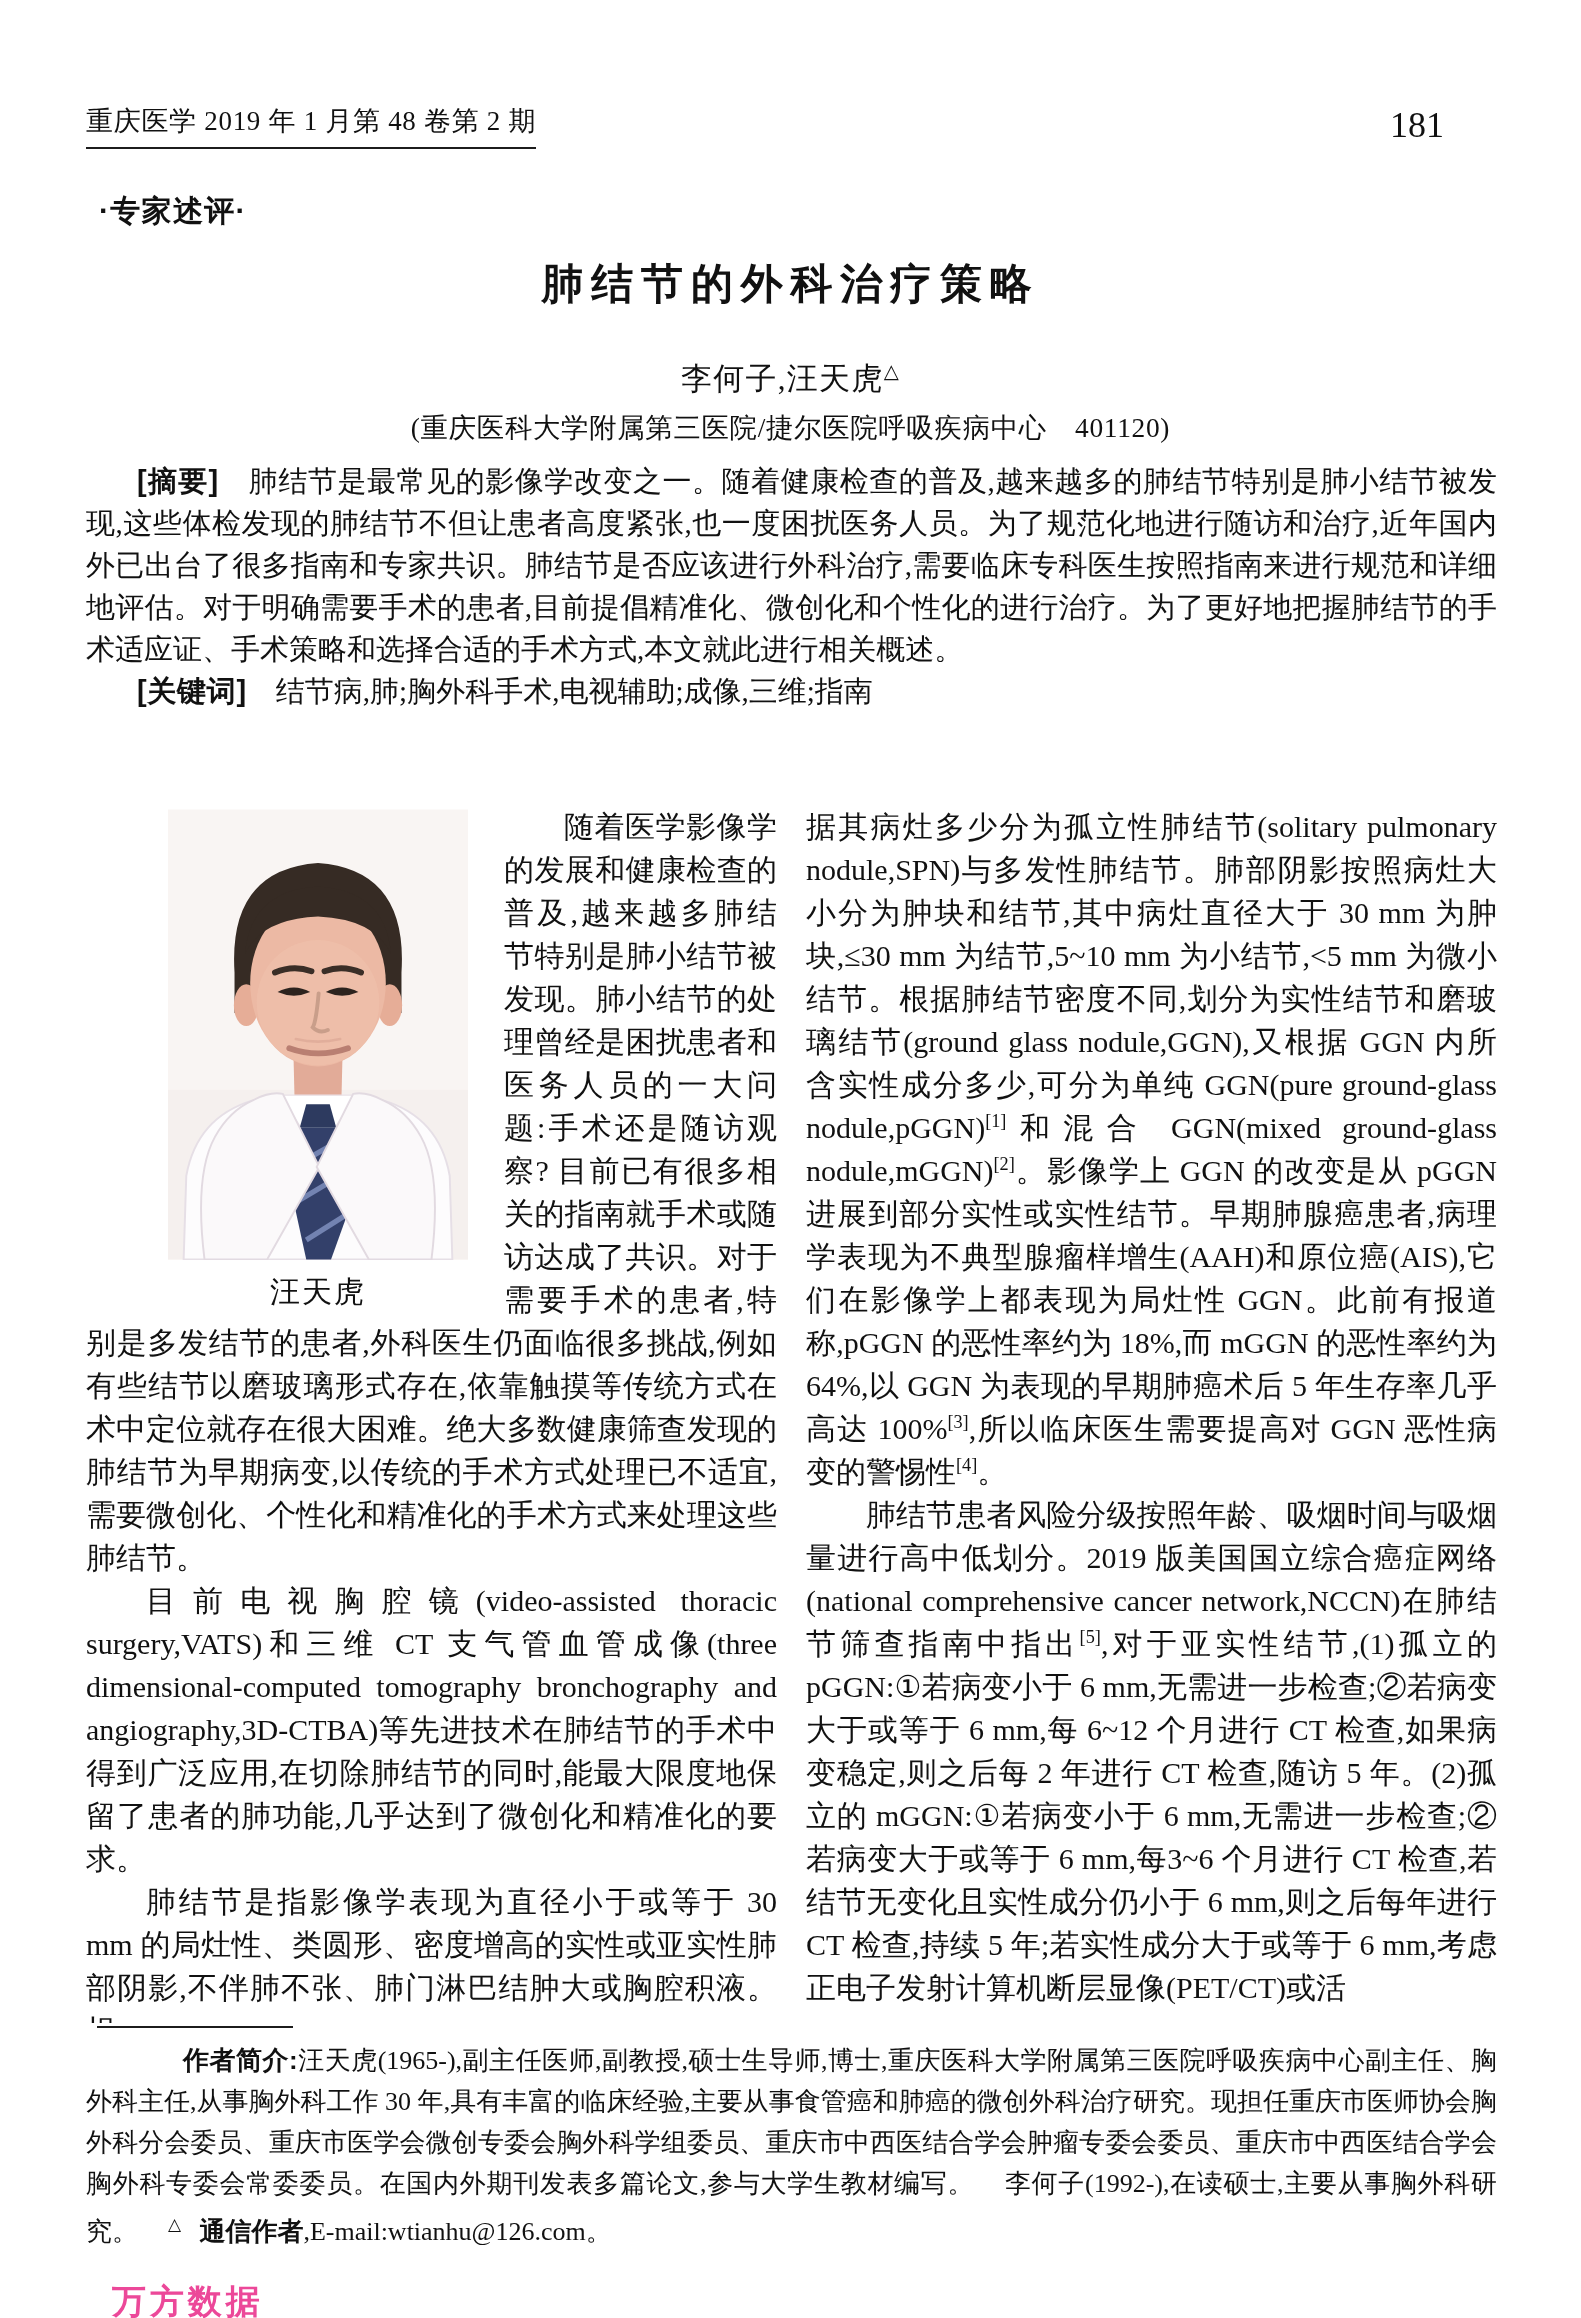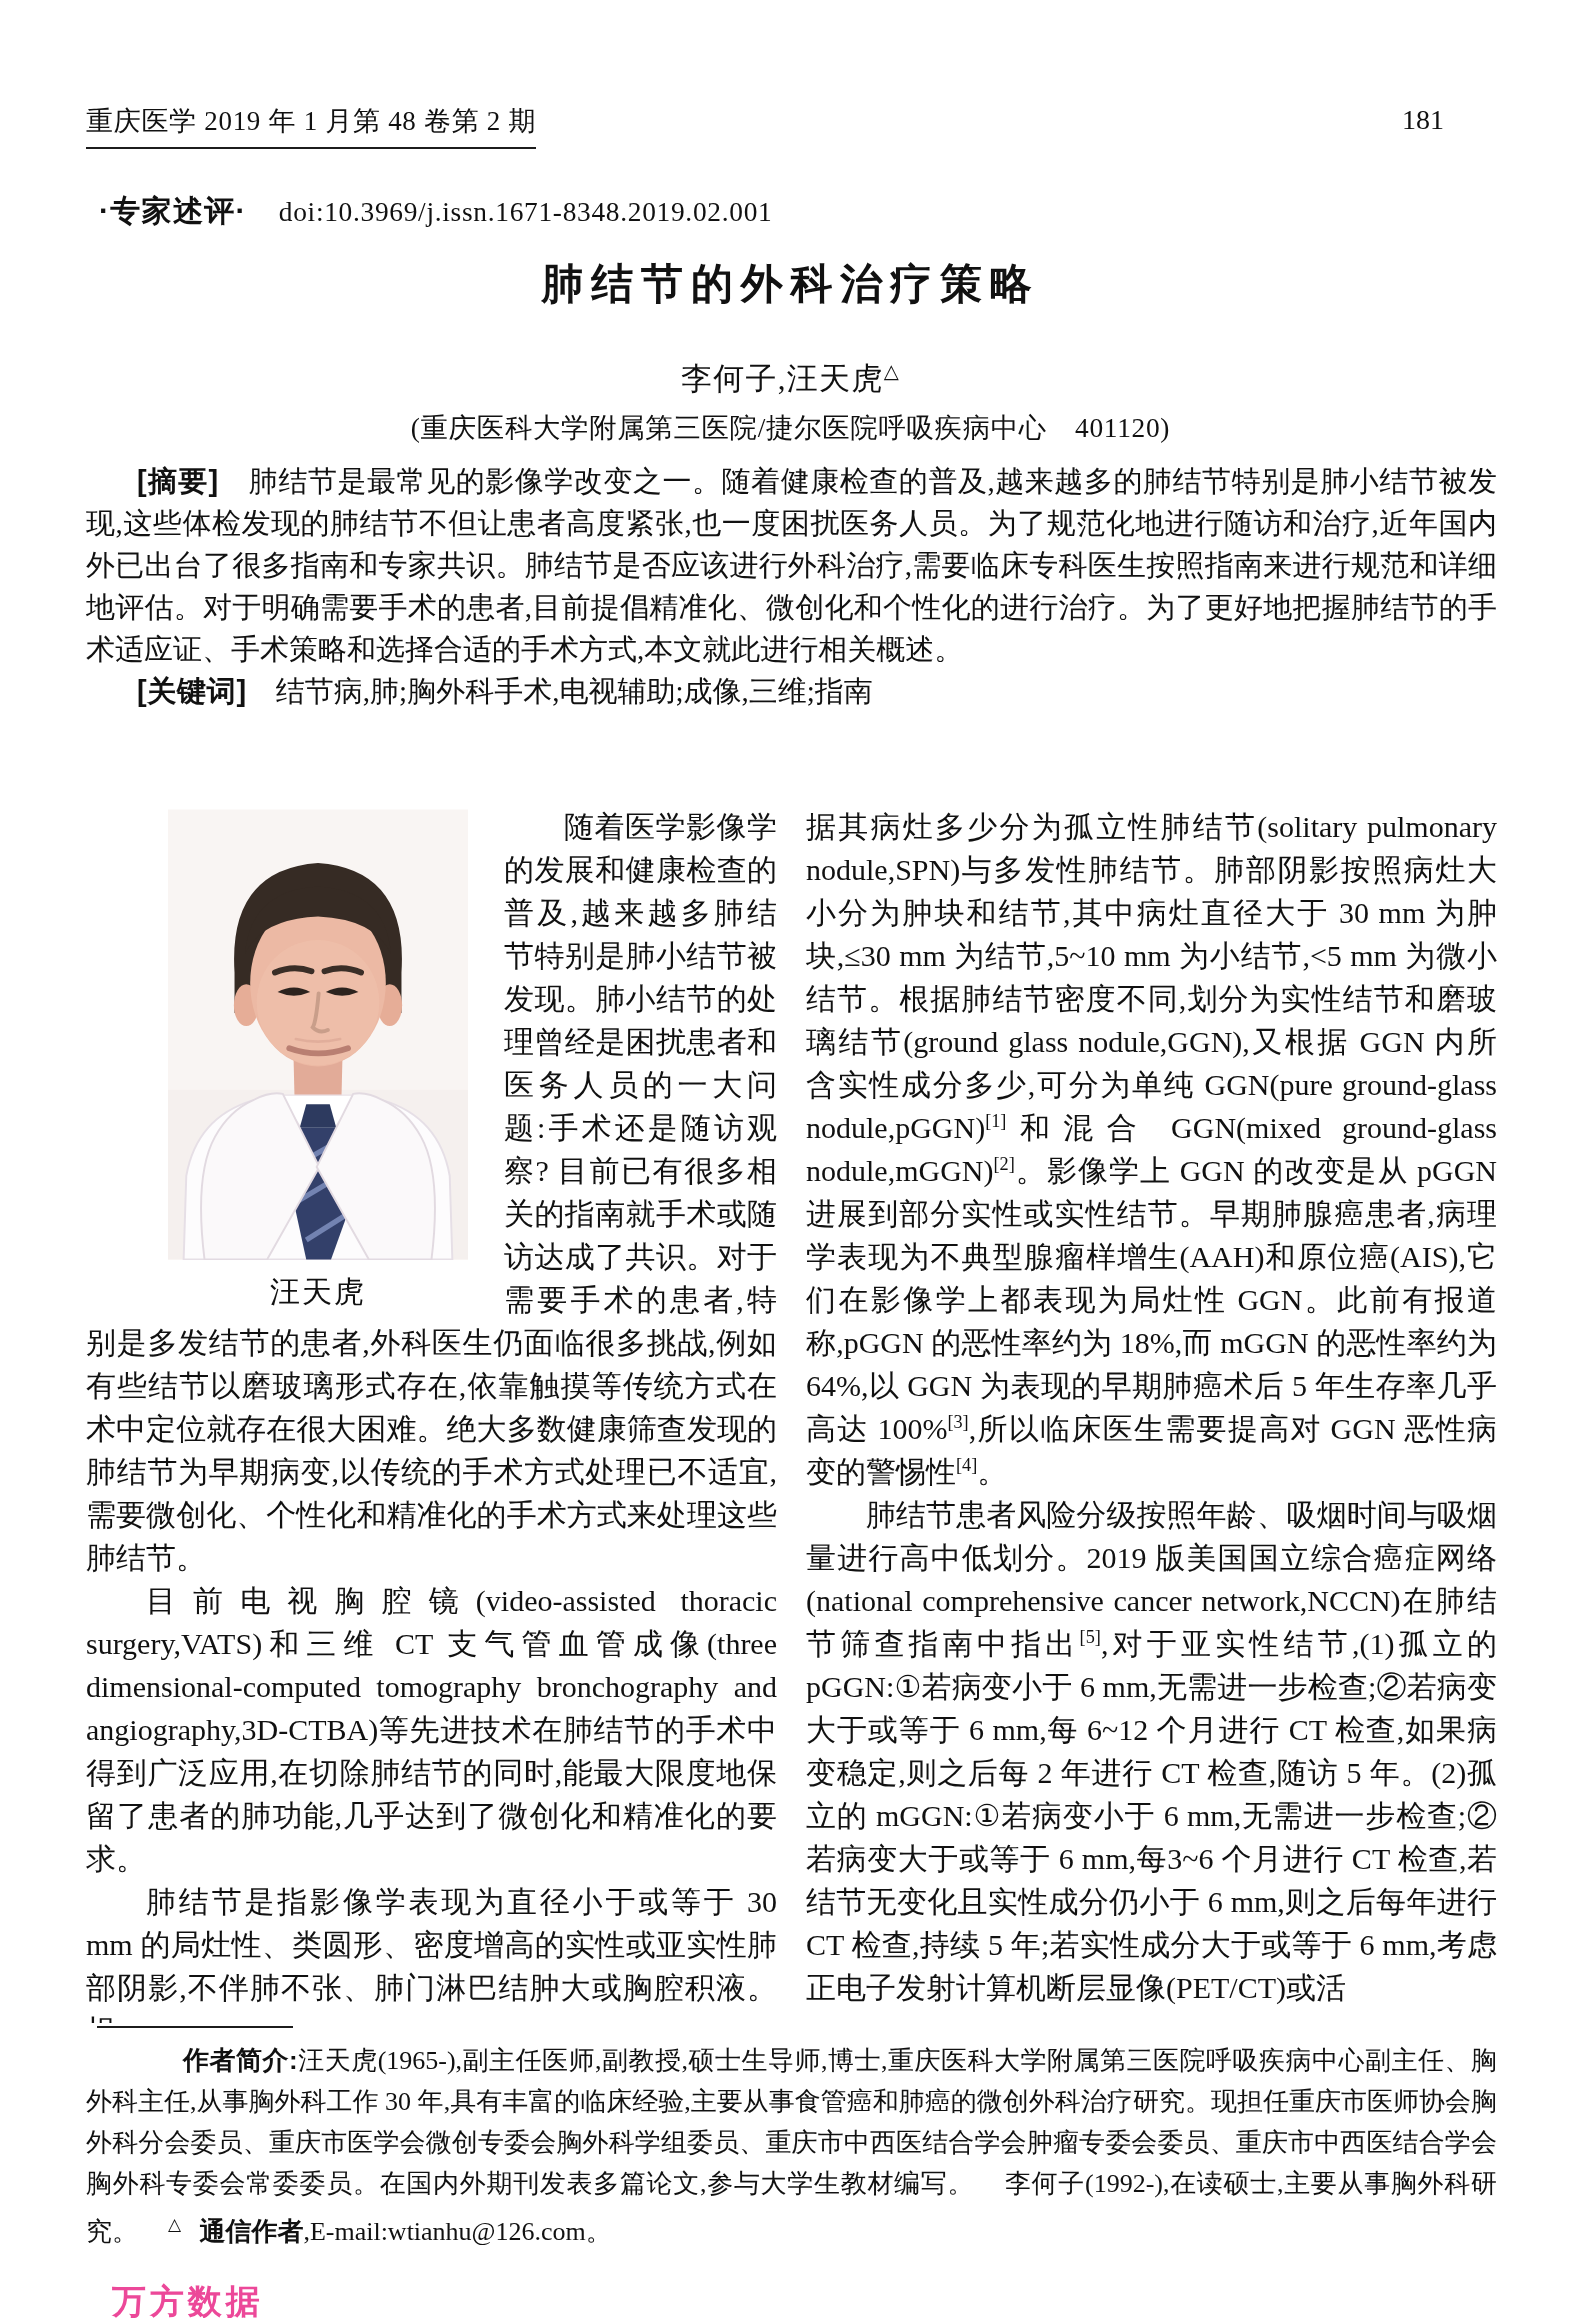--- a/index.html
+++ b/index.html
@@ -9,21 +9,21 @@
     background:#ffffff;
     color:#111111;
     font-family:"Liberation Serif","DejaVu Serif",serif;
     overflow:hidden;
   }
   .abs { position:absolute; }
 
   
   .header-row { top:103px; left:86px; right:98px; display:flex; justify-content:space-between; align-items:flex-start; }
   .journal-title { font-size:27px; letter-spacing:0.7px; border-bottom:2px solid #1c1c1c; padding-bottom:7.8px; }
-  .page-number { font-size:28px; padding-top:1.3px; margin-right:39px; }
+  .page-number { font-size:36px; padding-top:1.3px; margin-right:39px; }
 
   
   .doi-row { top:191px; left:99px; display:flex; align-items:baseline; gap:32px; }
   .section-label { font-family:"Liberation Sans","DejaVu Sans",sans-serif; font-weight:700; font-size:30px; letter-spacing:1.3px; }
   .doi-text { font-size:27.4px; letter-spacing:0.7px; }
 
   
   .article-title { top:256px; left:0; width:100%; text-align:center; font-family:"Liberation Sans","DejaVu Sans",sans-serif; font-weight:700; font-size:42px; letter-spacing:7.8px; }
   .authors-line { top:358px; left:0; width:100%; text-align:center; font-size:31px; letter-spacing:1.3px; }
   .authors-line sup { font-size:19.6px; vertical-align:super; }
@@ -63,21 +63,20 @@
 </head>
 <body>
 
 <div class="abs header-row">
   <span class="journal-title">重庆医学 2019 年 1 月第 48 卷第 2 期</span>
   <span class="page-number">181</span>
 </div>
 
 <div class="abs doi-row">
   <span class="section-label">·专家述评·</span>
-  <span class="doi-text">doi:10.3969/j.issn.1671-8348.2019.02.001</span>
 </div>
 
 <h1 class="abs article-title">肺结节的外科治疗策略</h1>
 <div class="abs authors-line">
   <span>李何子,汪天虎</span><sup>△</sup>
 </div>
 <div class="abs affiliation">(重庆医科大学附属第三医院/捷尔医院呼吸疾病中心　401120)</div>
 
 <div class="abs frontmatter">
   <p class="fm-p"><span class="label-bold">[摘要]</span><span>　肺结节是最常见的影像学改变之一。随着健康检查的普及,越来越多的肺结节特别是肺小结节被发现,这些体检发现的肺结节不但让患者高度紧张,也一度困扰医务人员。为了规范化地进行随访和治疗,近年国内外已出台了很多指南和专家共识。肺结节是否应该进行外科治疗,需要临床专科医生按照指南来进行规范和详细地评估。对于明确需要手术的患者,目前提倡精准化、微创化和个性化的进行治疗。为了更好地把握肺结节的手术适应证、手术策略和选择合适的手术方式,本文就此进行相关概述。</span></p>

